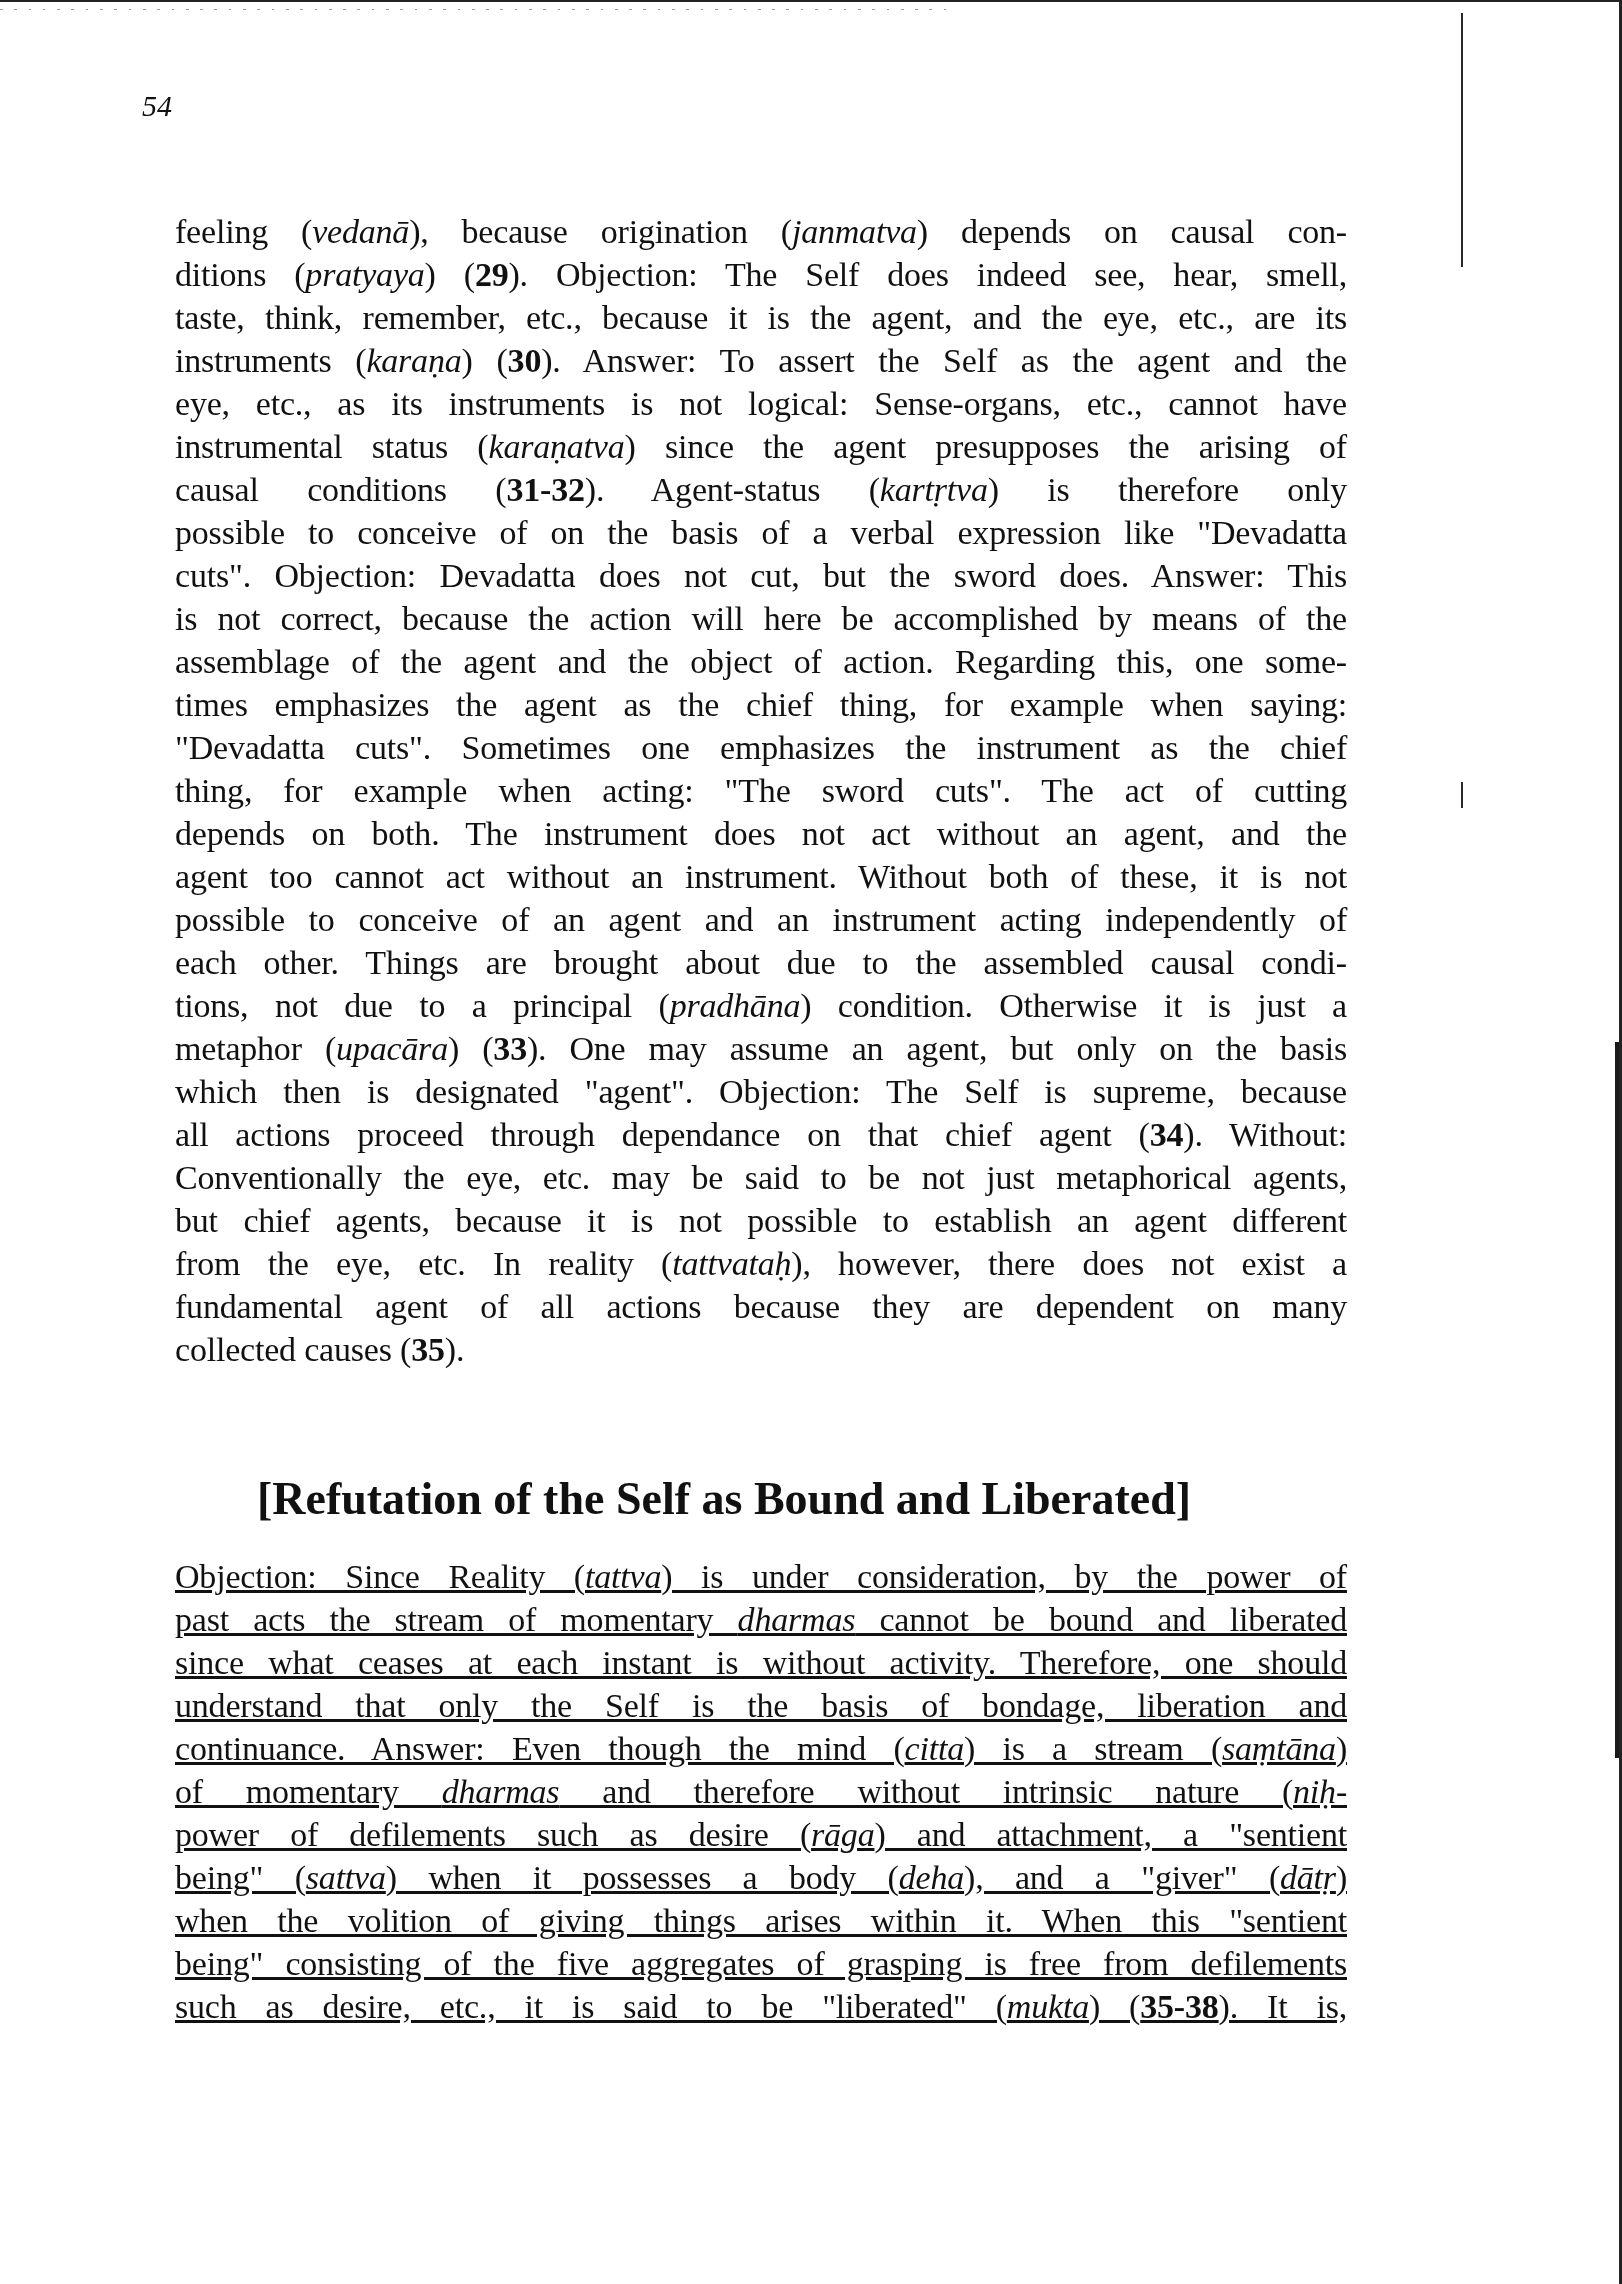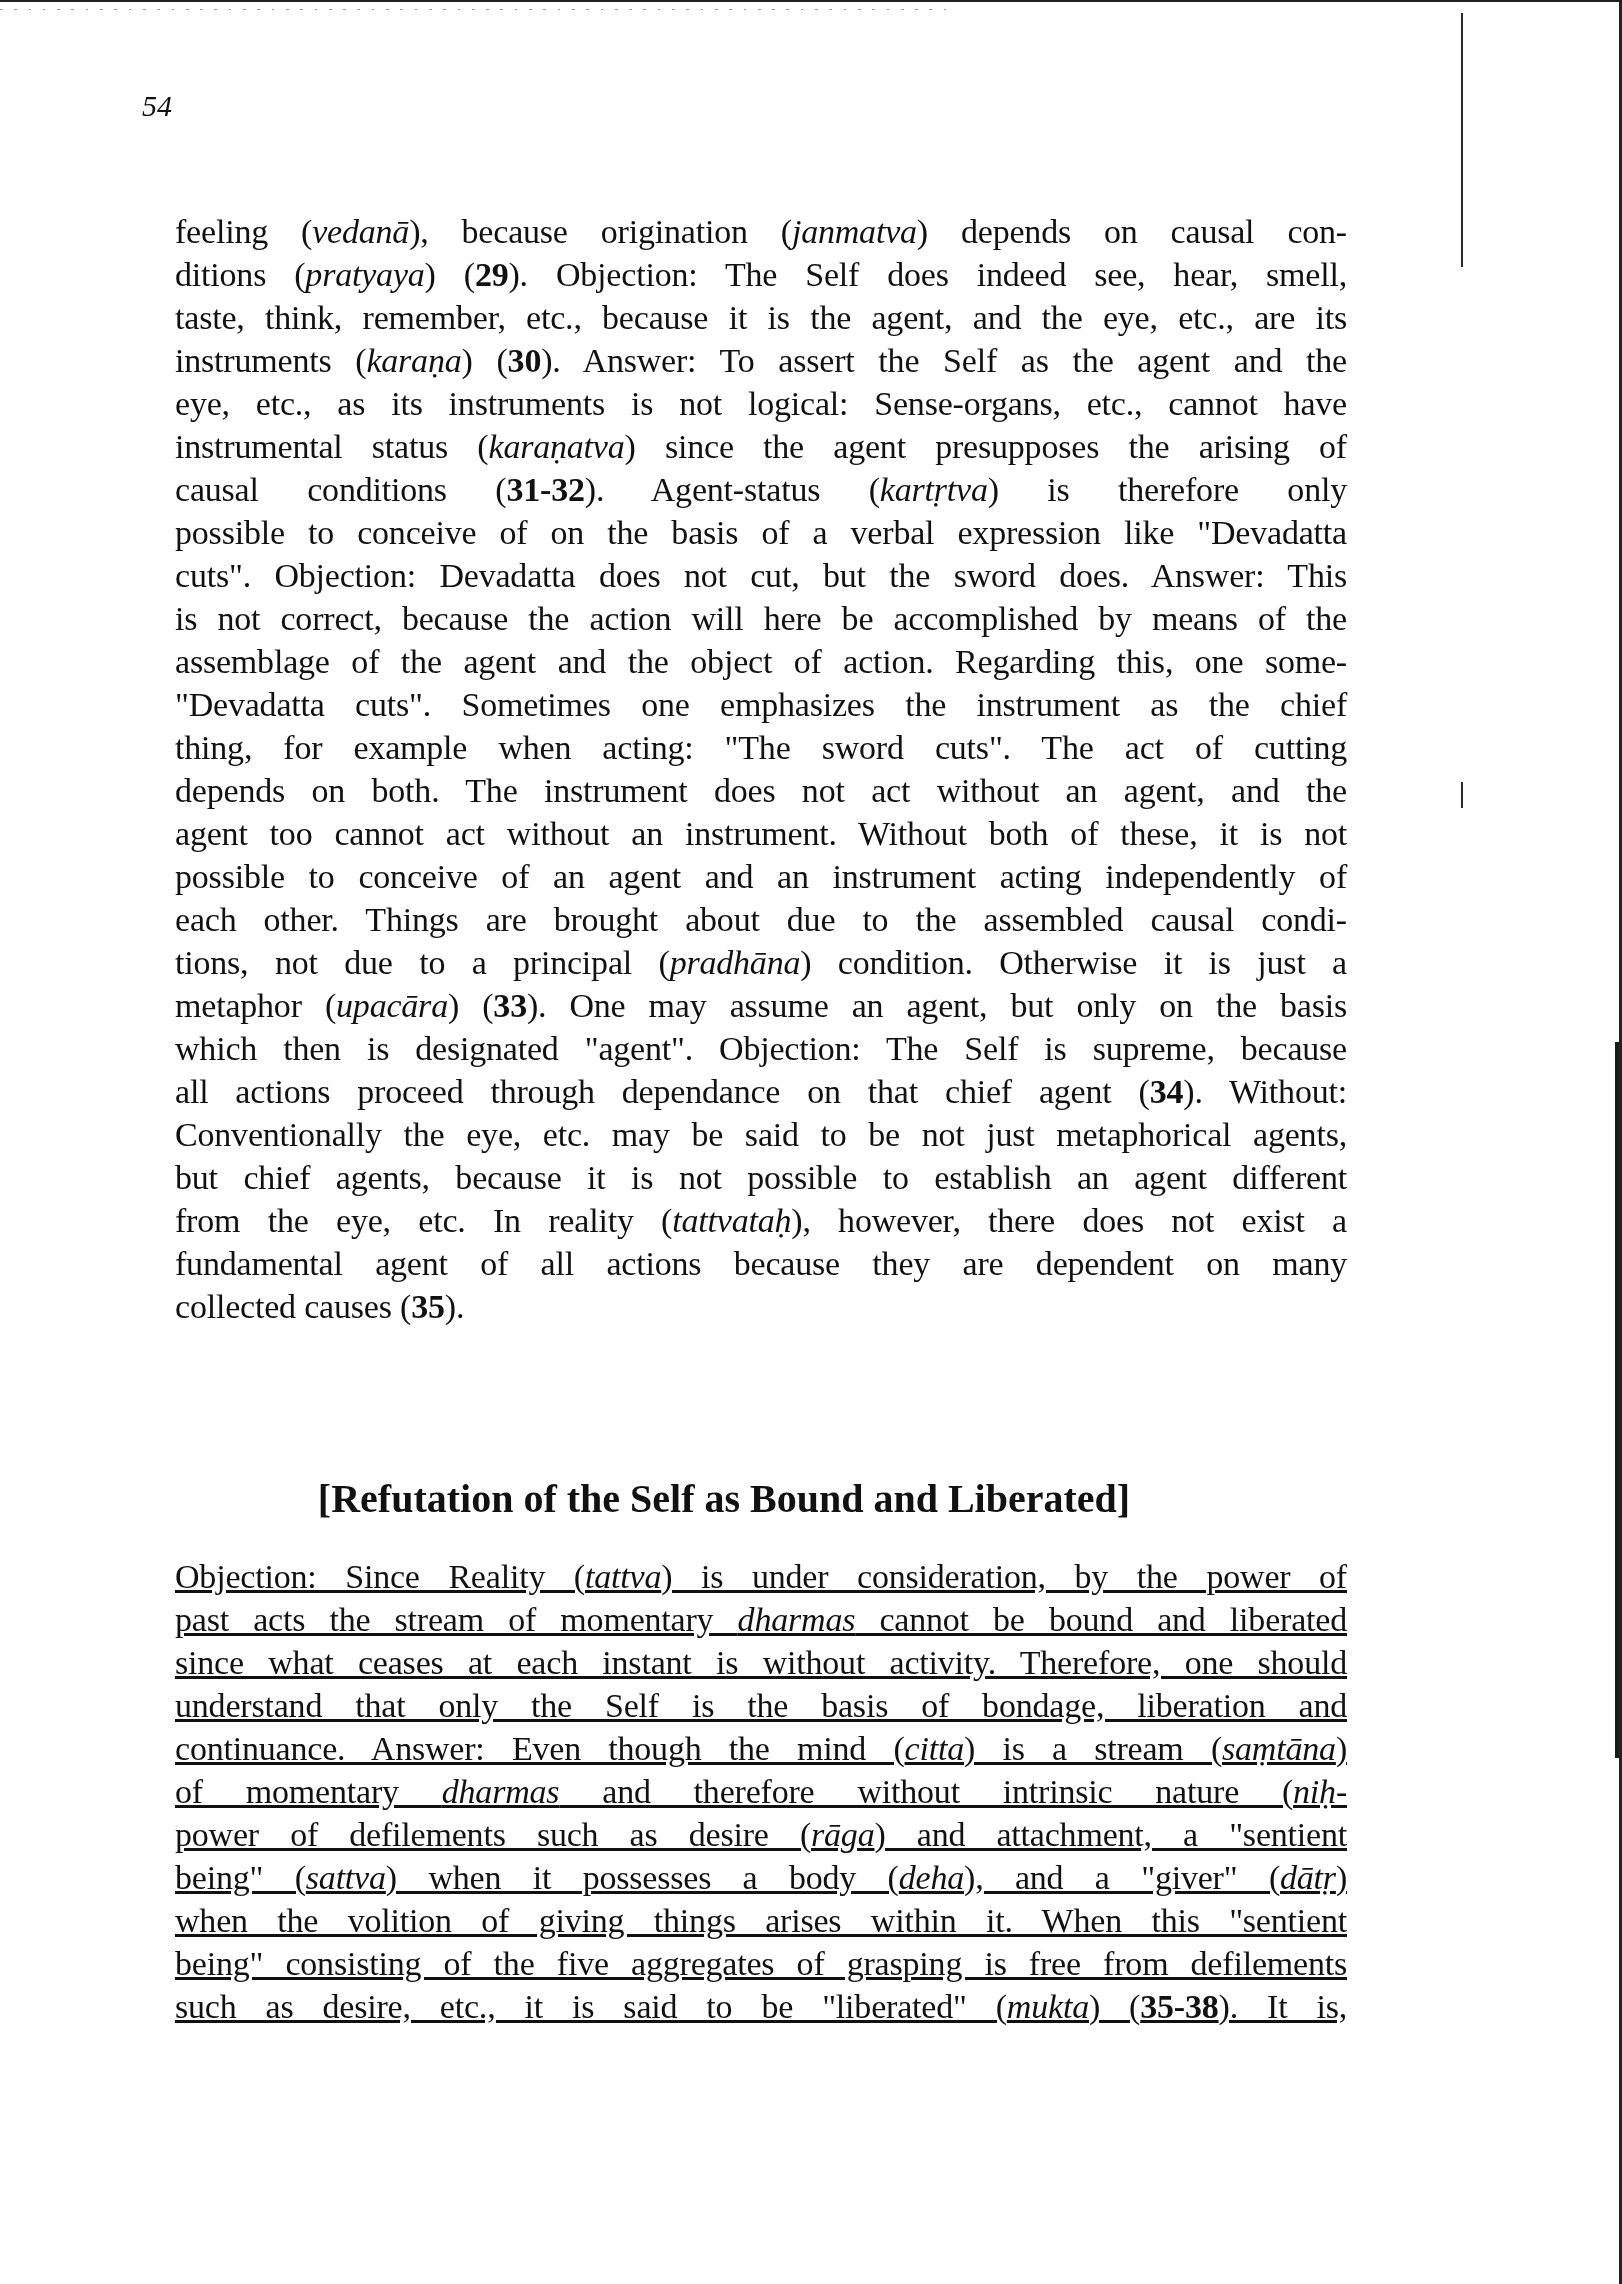--- a/index.html
+++ b/index.html
@@ -33,21 +33,21 @@
   .line {
     display: block; height: 43px; line-height: 43px; font-size: 34px;
     text-align: justify; text-align-last: justify; white-space: nowrap;
     letter-spacing: -0.2px;
   }
   .line.last { text-align-last: left; }
   .line span.i { font-style: italic; }
   .line span.b { font-weight: bold; }
   .section-heading {
     position: absolute; left: 138px; width: 1172px; top: 1477px;
-    text-align: center; font-size: 40px; font-weight: bold; line-height: 43px;
+    text-align: center; font-size: 46px; font-weight: bold; line-height: 43px;
   }
 </style>
 </head>
 <body>
 
 <div class="scan-edge-top"></div>
 <div class="scan-edge-top-dots"></div>
 <div class="scan-edge-right"></div>
 <div class="scan-bar-right" style="top:1042px;height:716px;"></div>
 <div class="fold-line" style="top:13px;height:254px;"></div>
@@ -60,20 +60,21 @@
     <div class="line"><span>ditions (</span><span class="i">pratyaya</span><span>) (</span><span class="b">29</span><span>). Objection: The Self does indeed see, hear, smell,</span></div>
     <div class="line"><span>taste, think, remember, etc., because it is the agent, and the eye, etc., are its</span></div>
     <div class="line"><span>instruments (</span><span class="i">karaṇa</span><span>) (</span><span class="b">30</span><span>). Answer: To assert the Self as the agent and the</span></div>
     <div class="line"><span>eye, etc., as its instruments is not logical: Sense-organs, etc., cannot have</span></div>
     <div class="line"><span>instrumental status (</span><span class="i">karaṇatva</span><span>) since the agent presupposes the arising of</span></div>
     <div class="line"><span>causal conditions (</span><span class="b">31-32</span><span>). Agent-status (</span><span class="i">kartṛtva</span><span>) is therefore only</span></div>
     <div class="line"><span>possible to conceive of on the basis of a verbal expression like "Devadatta</span></div>
     <div class="line"><span>cuts". Objection: Devadatta does not cut, but the sword does. Answer: This</span></div>
     <div class="line"><span>is not correct, because the action will here be accomplished by means of the</span></div>
     <div class="line"><span>assemblage of the agent and the object of action. Regarding this, one some-</span></div>
+    <div class="line"><span>times emphasizes the agent as the chief thing, for example when saying:</span></div>
     <div class="line"><span>"Devadatta cuts". Sometimes one emphasizes the instrument as the chief</span></div>
     <div class="line"><span>thing, for example when acting: "The sword cuts". The act of cutting</span></div>
     <div class="line"><span>depends on both. The instrument does not act without an agent, and the</span></div>
     <div class="line"><span>agent too cannot act without an instrument. Without both of these, it is not</span></div>
     <div class="line"><span>possible to conceive of an agent and an instrument acting independently of</span></div>
     <div class="line"><span>each other. Things are brought about due to the assembled causal condi-</span></div>
     <div class="line"><span>tions, not due to a principal (</span><span class="i">pradhāna</span><span>) condition. Otherwise it is just a</span></div>
     <div class="line"><span>metaphor (</span><span class="i">upacāra</span><span>) (</span><span class="b">33</span><span>). One may assume an agent, but only on the basis</span></div>
     <div class="line"><span>which then is designated "agent". Objection: The Self is supreme, because</span></div>
     <div class="line"><span>all actions proceed through dependance on that chief agent (</span><span class="b">34</span><span>). Without:</span></div>

